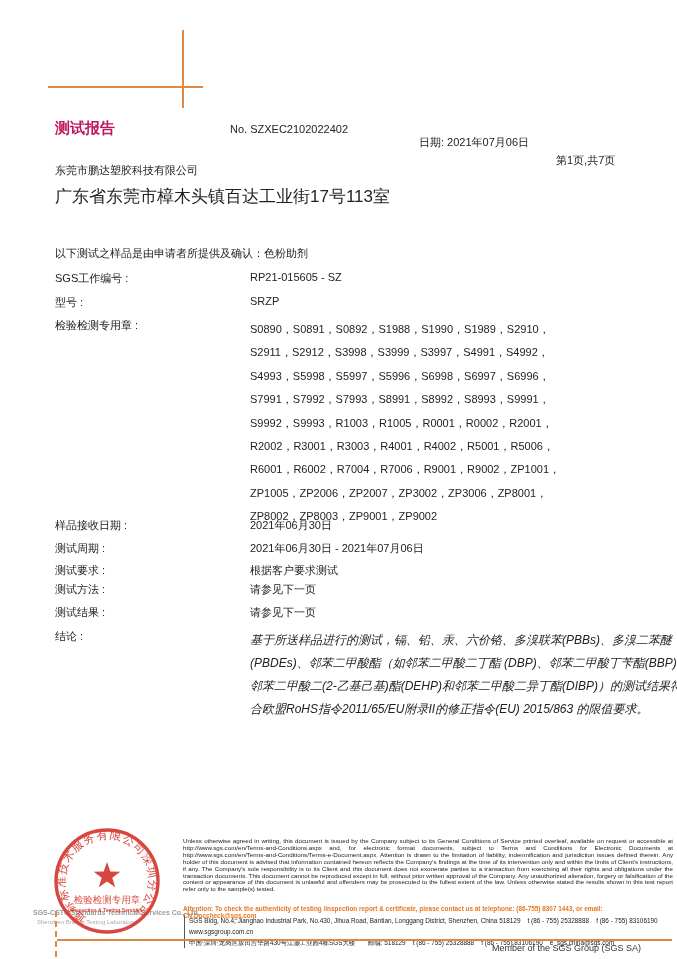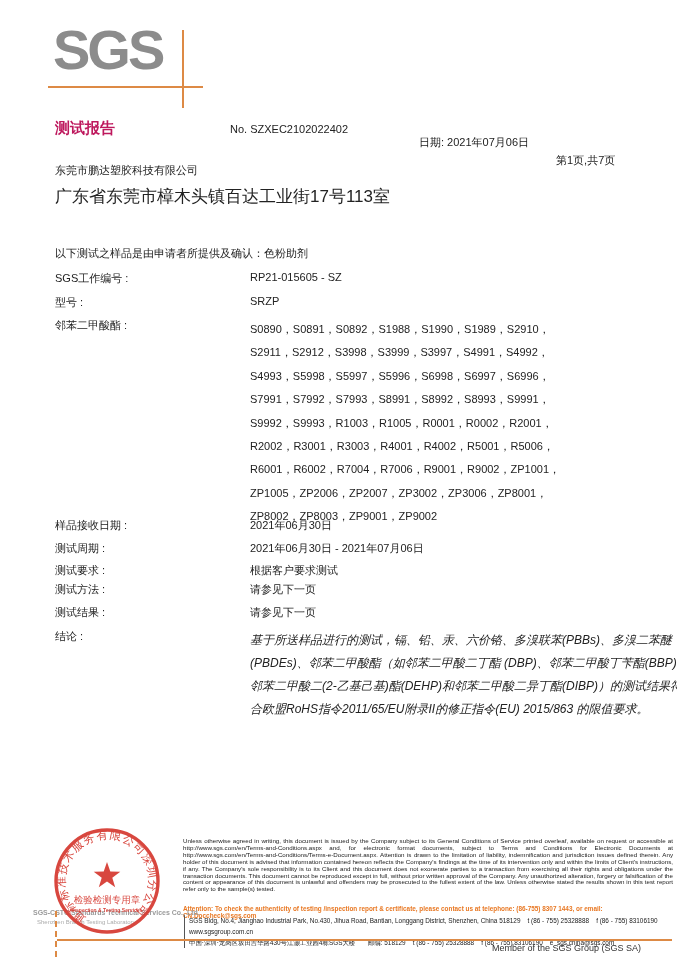--- a/index.html
+++ b/index.html
@@ -37,21 +37,20 @@
   .gray1{left:33px;top:909px;font-size:7px;font-weight:bold;color:#9b9b9b;}
   .gray2{left:37px;top:919px;font-size:6px;color:#ababab;}
   .dash-vline{left:55px;top:911px;height:46px;width:0;border-left:2px dashed #dd8a45;}
   .stamp{left:50px;top:824px;width:114px;height:114px;opacity:.93;}
 </style>
 </head>
 <body>
 
 <div class="page">
 
-  <div class="abs logo-text">SGS</div>
   <div class="abs logo-hline"></div>
   <div class="abs logo-vline"></div>
 
   <div class="abs t-title">测试报告</div>
   <div class="abs t-no">No. SZXEC2102022402</div>
   <div class="abs t-date">日期: 2021年07月06日</div>
   <div class="abs t-page">第1页,共7页</div>
 
   <div class="abs app-name">东莞市鹏达塑胶科技有限公司</div>
   <div class="abs app-addr">广东省东莞市樟木头镇百达工业街17号113室</div>
@@ -60,21 +59,21 @@
 
   <div class="abs row" style="top:271px">
     <span class="lbl">SGS工作编号 :</span>
     <span class="val">RP21-015605 - SZ</span>
   </div>
   <div class="abs row" style="top:295px">
     <span class="lbl">型号 :</span>
     <span class="val">SRZP</span>
   </div>
   <div class="abs row" style="top:318px">
-    <span class="lbl">邻苯二甲酸酯 :</span>
+    <span class="lbl">检验检测专用章 :</span>
     <span class="val preline">S0890，S0891，S0892，S1988，S1990，S1989，S2910，
 S2911，S2912，S3998，S3999，S3997，S4991，S4992，
 S4993，S5998，S5997，S5996，S6998，S6997，S6996，
 S7991，S7992，S7993，S8991，S8992，S8993，S9991，
 S9992，S9993，R1003，R1005，R0001，R0002，R2001，
 R2002，R3001，R3003，R4001，R4002，R5001，R5006，
 R6001，R6002，R7004，R7006，R9001，R9002，ZP1001，
 ZP1005，ZP2006，ZP2007，ZP3002，ZP3006，ZP8001，
 ZP8002，ZP8003，ZP9001，ZP9002</span>
   </div>

